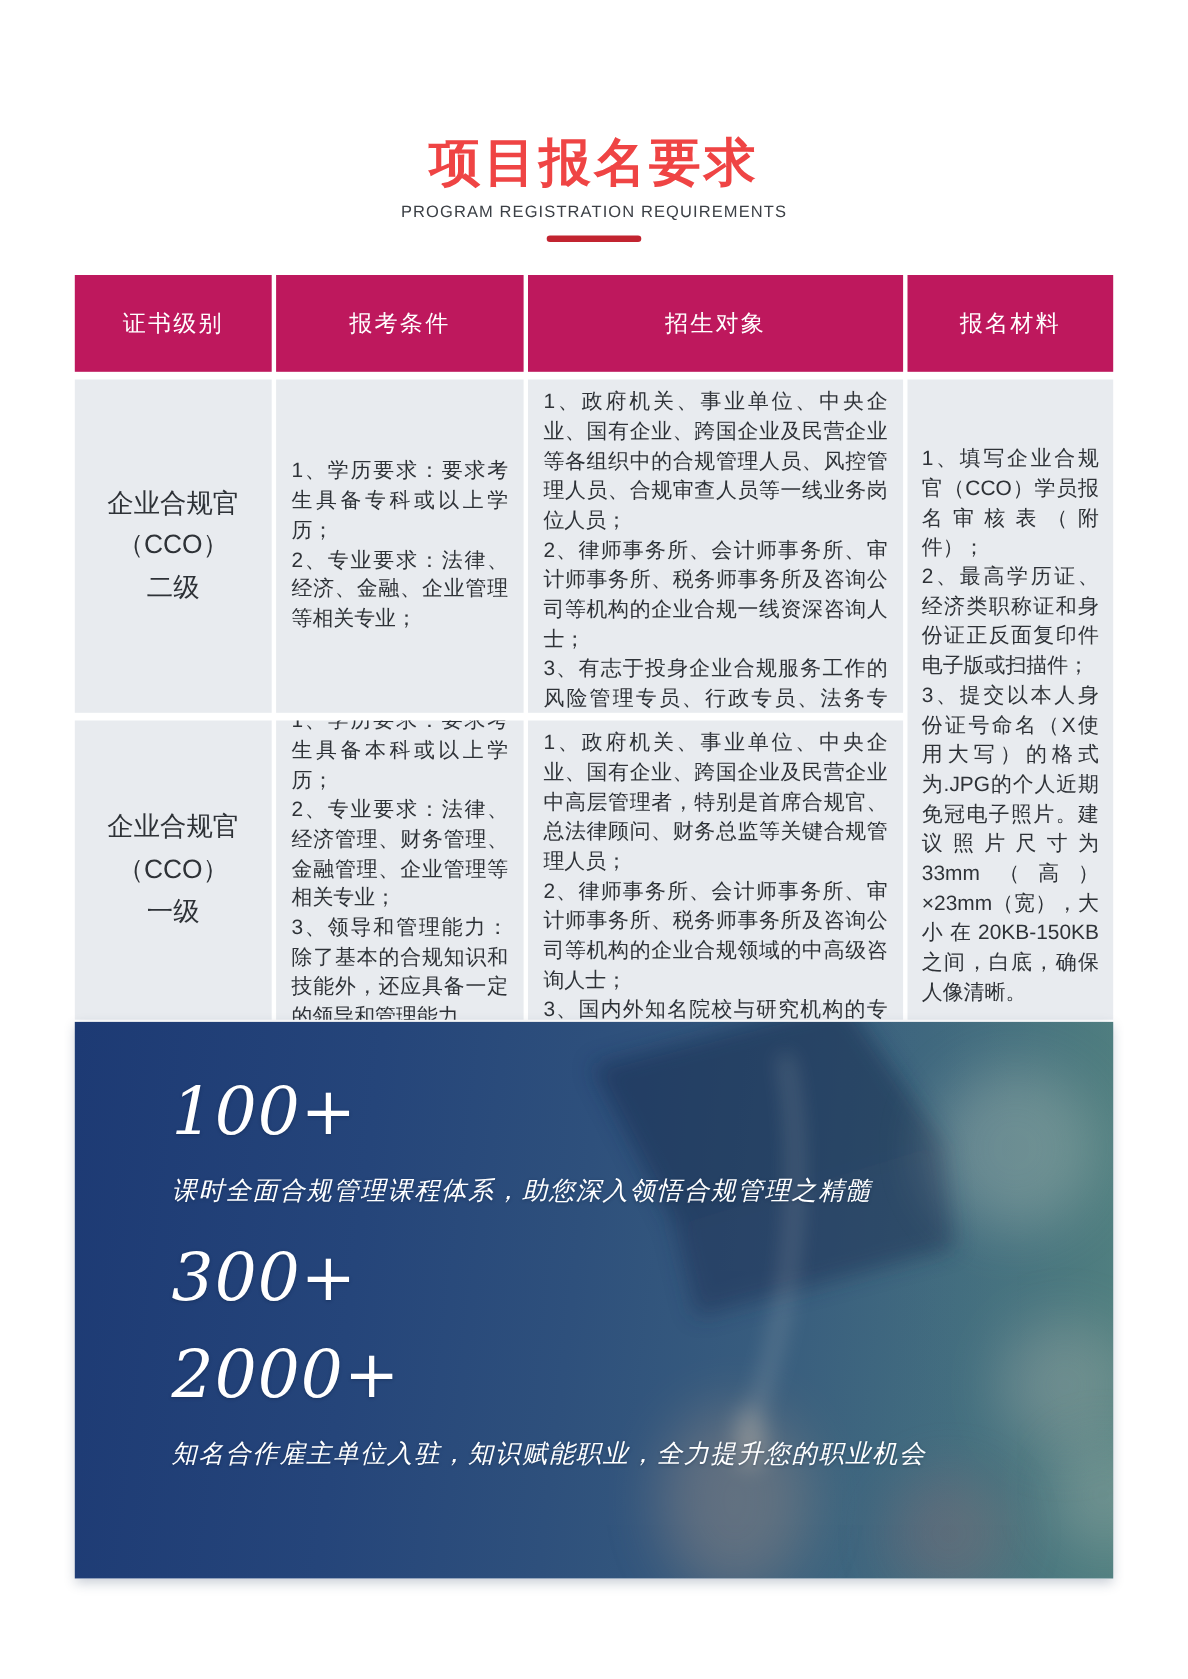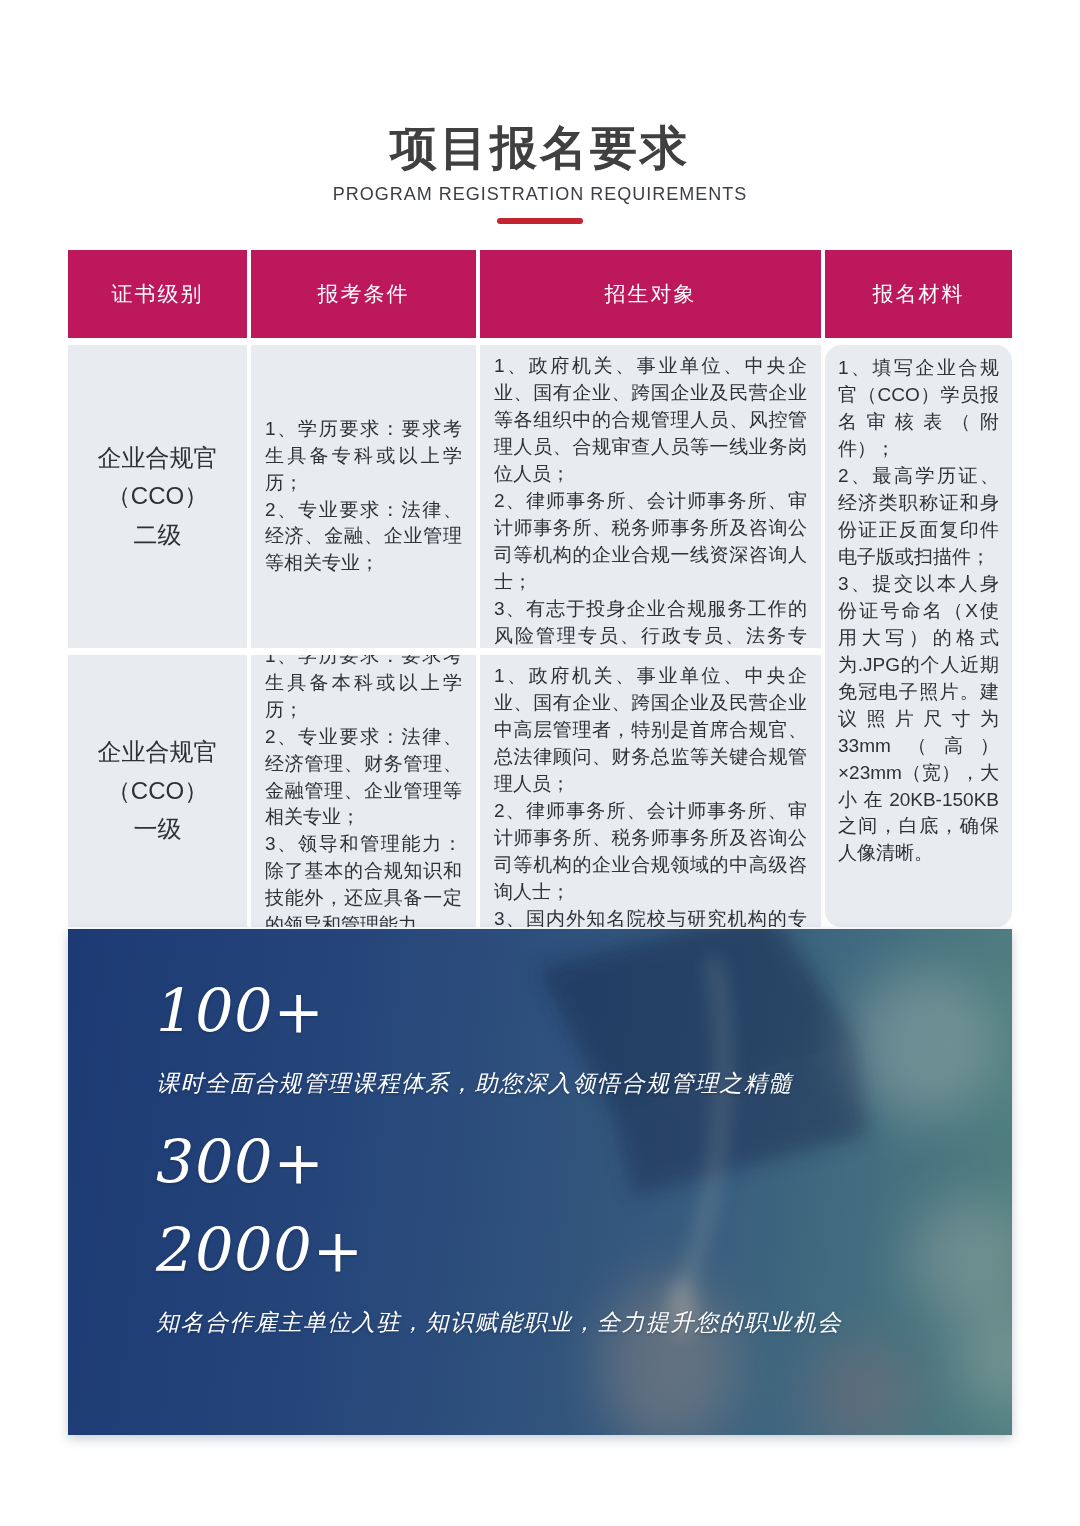--- a/index.html
+++ b/index.html
@@ -9,25 +9,25 @@
     width:1080px; height:1526px;
     margin:0 auto;
     background:#ffffff;
     font-family:"Liberation Sans", sans-serif;
     overflow:hidden;
   }
 
   
   .title-block { position:absolute; top:122px; left:0; width:100%; text-align:center; }
   .page-title {
-    font-size:47px; font-weight:bold; color:#404040;
+    font-size:47px; font-weight:bold; color:#ef4444;
     letter-spacing:3px; line-height:1.1;
   }
   .page-subtitle {
-    margin-top:10px; font-size:18px; color:#3c4046; letter-spacing:1px;
+    margin-top:10px; font-size:15px; color:#3c4046; letter-spacing:1px;
   }
   .title-underline {
     width:86px; height:6px; background:#c22430; border-radius:3px;
     margin:13px auto 0 auto;
   }
 
   
   .req-table {
     position:absolute; left:68px; top:250px; width:944px;
     display:grid;
@@ -49,23 +49,22 @@
     white-space:pre-line;
     overflow:hidden;
   }
   .td.level {
     display:flex; align-items:center; justify-content:center;
     text-align:center; font-size:24px; line-height:1.6; padding:0 8px;
   }
   .td.cond { display:flex; align-items:center; }
   .td.materials {
     grid-column:4; grid-row:2 / span 2;
-    display:flex; align-items:flex-start;
+    display:flex; align-items:flex-end;
     padding:10px 13px;
-    border-radius:16px;
   }
 
   
   .banner {
     position:absolute; left:68px; top:929px; width:944px; height:506px;
     background:linear-gradient(97deg,
       #1d3a74 0%, #25457a 28%, #2e507c 48%,
       #395e7e 68%, #447080 86%, #4b7a81 100%);
     overflow:hidden;
     box-shadow:0 4px 10px rgba(40,60,90,0.25);

